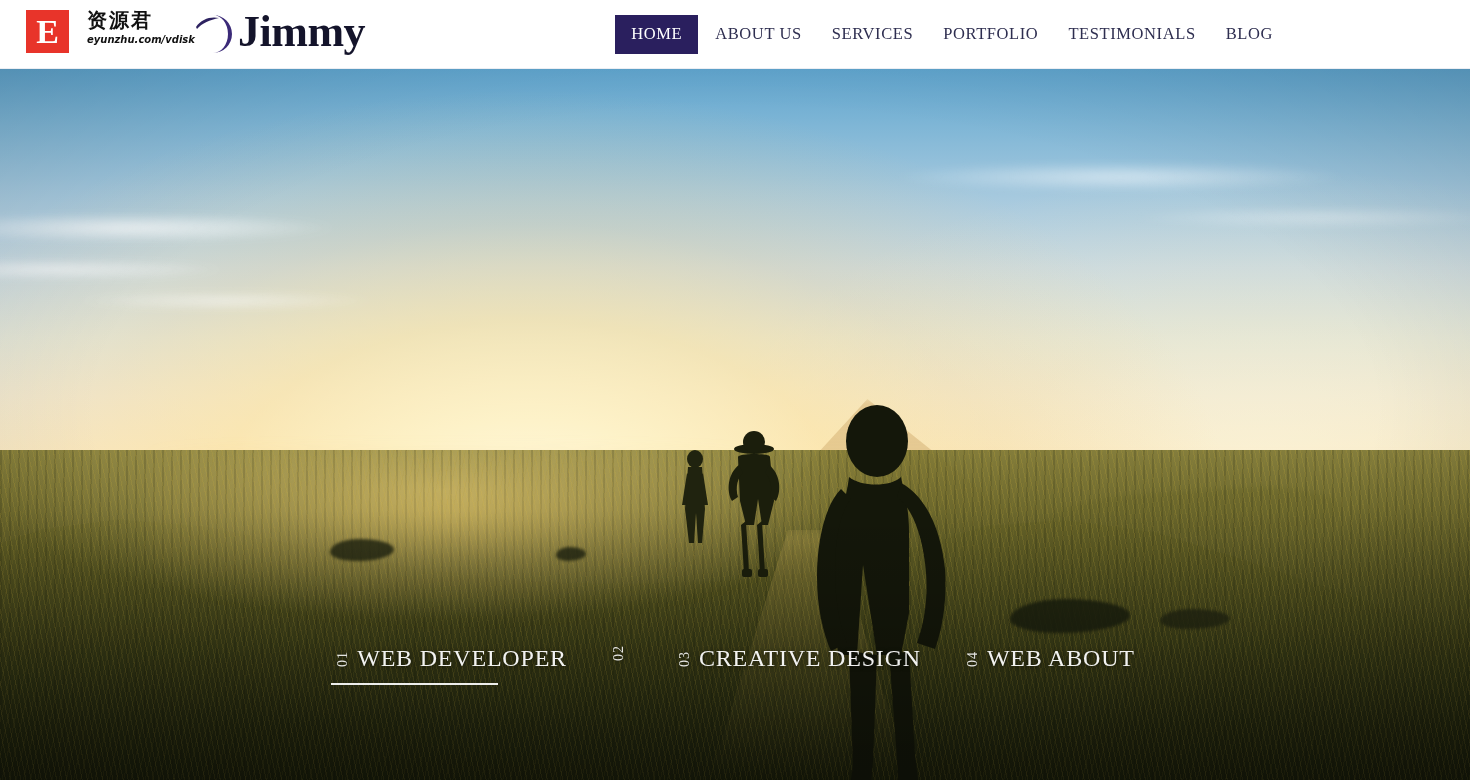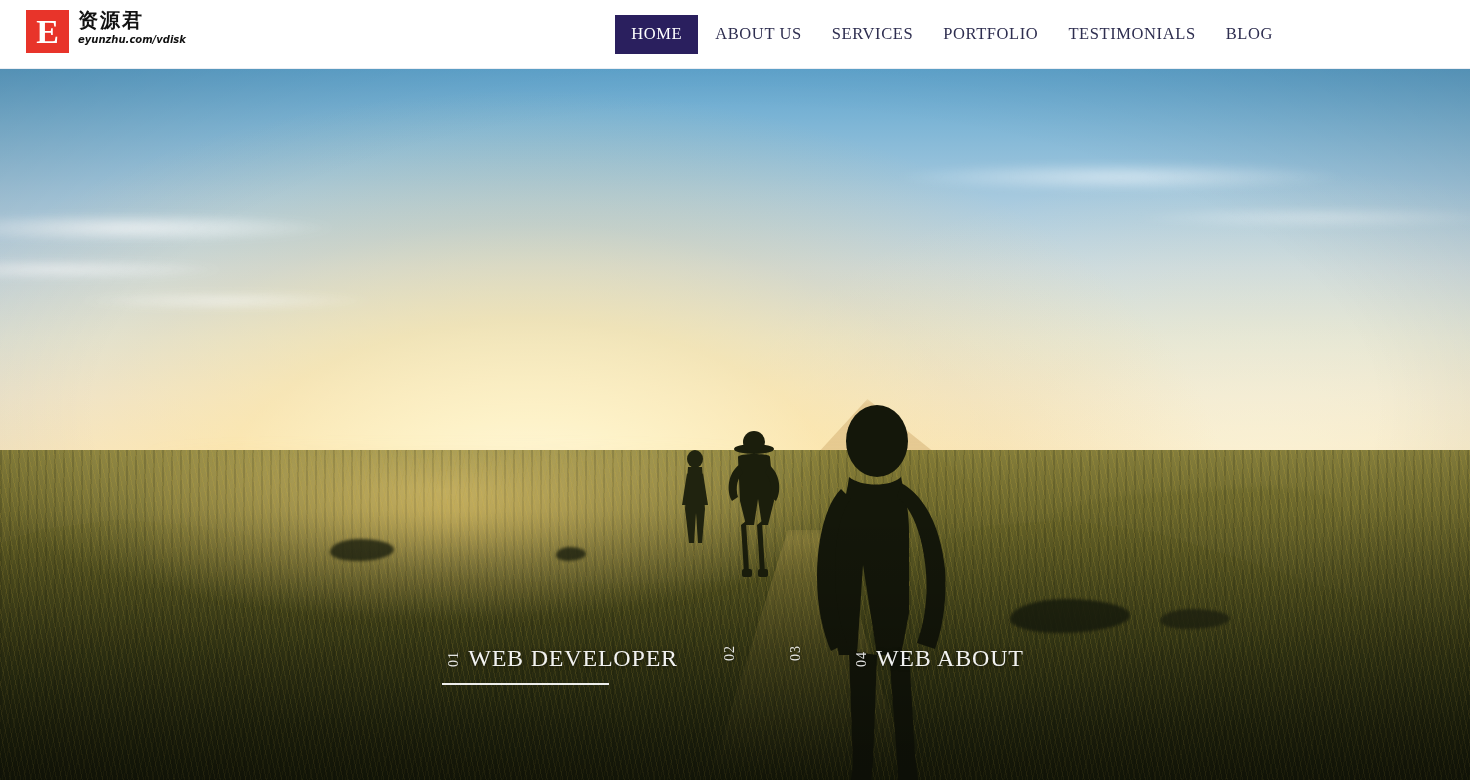--- a/index.html
+++ b/index.html
@@ -380,20 +380,29 @@
   .service-item.active .service-underline { width: 167px; }
 
 </style>
 </head>
 <body>
 
 <div id="page">
 
   <div class="site-header">
 
+    <div class="brand">
+      <span class="brand-mark">
+        <svg width="46" height="46" viewBox="0 0 46 46" aria-hidden="true">
+          <path d="M23 4 A19 19 0 0 1 23 42 A15 19 0 0 0 23 4 Z" fill="#3b2a78"></path>
+          <path d="M6 16 C11 8, 21 5, 29 7 C20 9, 12 12, 7 18 Z" fill="#2d2260"></path>
+        </svg>
+      </span>
+      <span class="brand-name">Jimmy</span>
+    </div>
 
     <nav class="main-nav">
       <a class="nav-item active">HOME</a>
       <a class="nav-item">ABOUT US</a>
       <a class="nav-item">SERVICES</a>
       <a class="nav-item">PORTFOLIO</a>
       <a class="nav-item">TESTIMONIALS</a>
       <a class="nav-item">BLOG</a>
     </nav>
   </div>
@@ -474,36 +483,37 @@
         <span class="service-underline"></span>
       </div>
 
       <div class="service-item">
         <span class="service-num">02</span>
         <span class="service-underline"></span>
       </div>
 
       <div class="service-item">
         <span class="service-num">03</span>
+        <span class="service-label">CREATIVE DESIGN</span>
         <span class="service-underline"></span>
       </div>
 
       <div class="service-item">
         <span class="service-num">04</span>
         <span class="service-label">WEB ABOUT</span>
         <span class="service-underline"></span>
       </div>
 
     </div>
   </div>
 
   <div style="position:absolute; left:24px; top:8px; display:flex; align-items:flex-start; z-index:90;">
     <div style="width:47px; height:47px; background:#e8342a; border:2px solid #ffffff; box-sizing:border-box;
                 display:flex; align-items:center; justify-content:center; flex:0 0 auto;">
       <span style="font-family:'Liberation Serif', serif; font-size:34px; font-weight:bold; color:#ffffff; line-height:1;">E</span>
     </div>
-    <div style="margin-left:7px; padding-top:1px;">
+    <div style="margin-left:16px; padding-top:1px;">
       <div style="font-family:'DejaVu Sans', sans-serif; font-size:20px; font-weight:bold; color:#111111; line-height:1.15; letter-spacing:2px;">资源君</div>
       <div style="font-family:'DejaVu Sans', sans-serif; font-size:10px; font-weight:bold; font-style:italic; color:#111111; line-height:1.2; margin-top:2px;">eyunzhu.com/vdisk</div>
     </div>
   </div>
 
 </div>
 
 </body></html>

